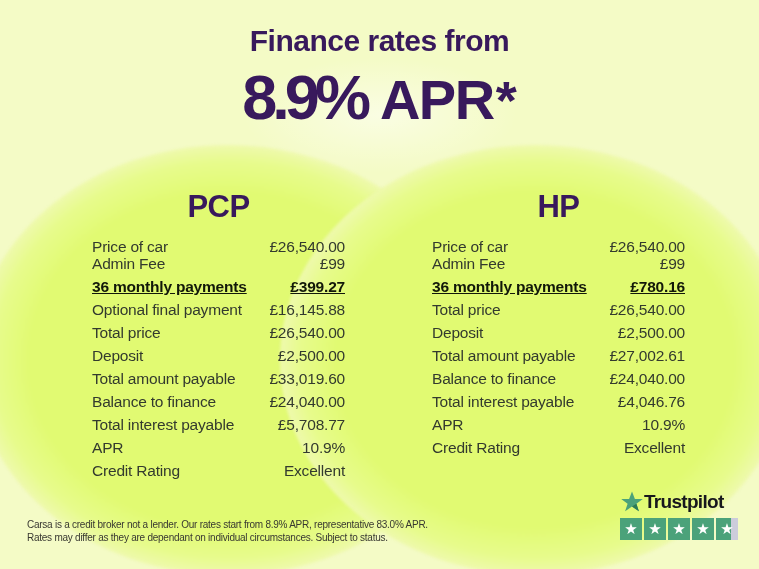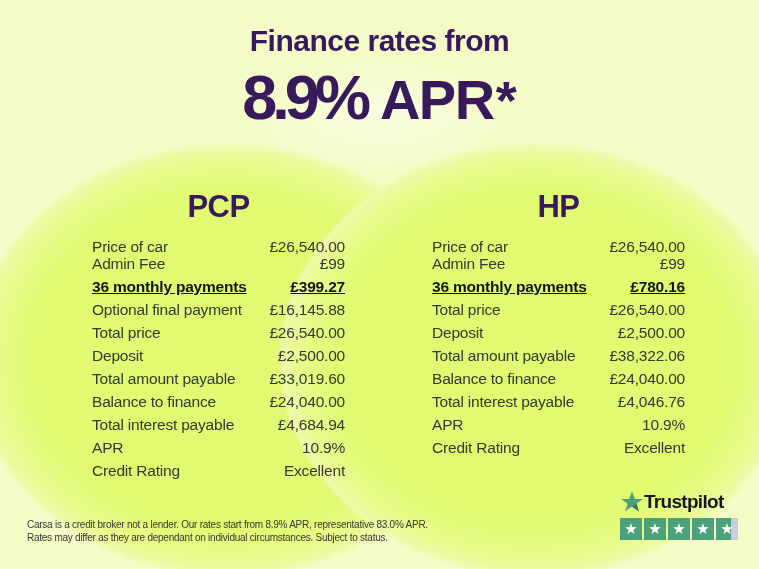--- a/index.html
+++ b/index.html
@@ -119,21 +119,21 @@
         <div class="fin-row">
           <span class="lbl">Total amount payable</span>
           <span class="val">£33,019.60</span>
         </div>
         <div class="fin-row">
           <span class="lbl">Balance to finance</span>
           <span class="val">£24,040.00</span>
         </div>
         <div class="fin-row">
           <span class="lbl">Total interest payable</span>
-          <span class="val">£4,684.94</span>
+          <span class="val">£5,708.77</span>
         </div>
         <div class="fin-row">
           <span class="lbl">APR</span>
           <span class="val">10.9%</span>
         </div>
         <div class="fin-row">
           <span class="lbl">Credit Rating</span>
           <span class="val">Excellent</span>
         </div>
       </div>
@@ -157,21 +157,21 @@
         <div class="fin-row">
           <span class="lbl">Total price</span>
           <span class="val">£26,540.00</span>
         </div>
         <div class="fin-row">
           <span class="lbl">Deposit</span>
           <span class="val">£2,500.00</span>
         </div>
         <div class="fin-row">
           <span class="lbl">Total amount payable</span>
-          <span class="val">£38,322.06</span>
+          <span class="val">£27,002.61</span>
         </div>
         <div class="fin-row">
           <span class="lbl">Balance to finance</span>
           <span class="val">£24,040.00</span>
         </div>
         <div class="fin-row">
           <span class="lbl">Total interest payable</span>
           <span class="val">£4,046.76</span>
         </div>
         <div class="fin-row">

